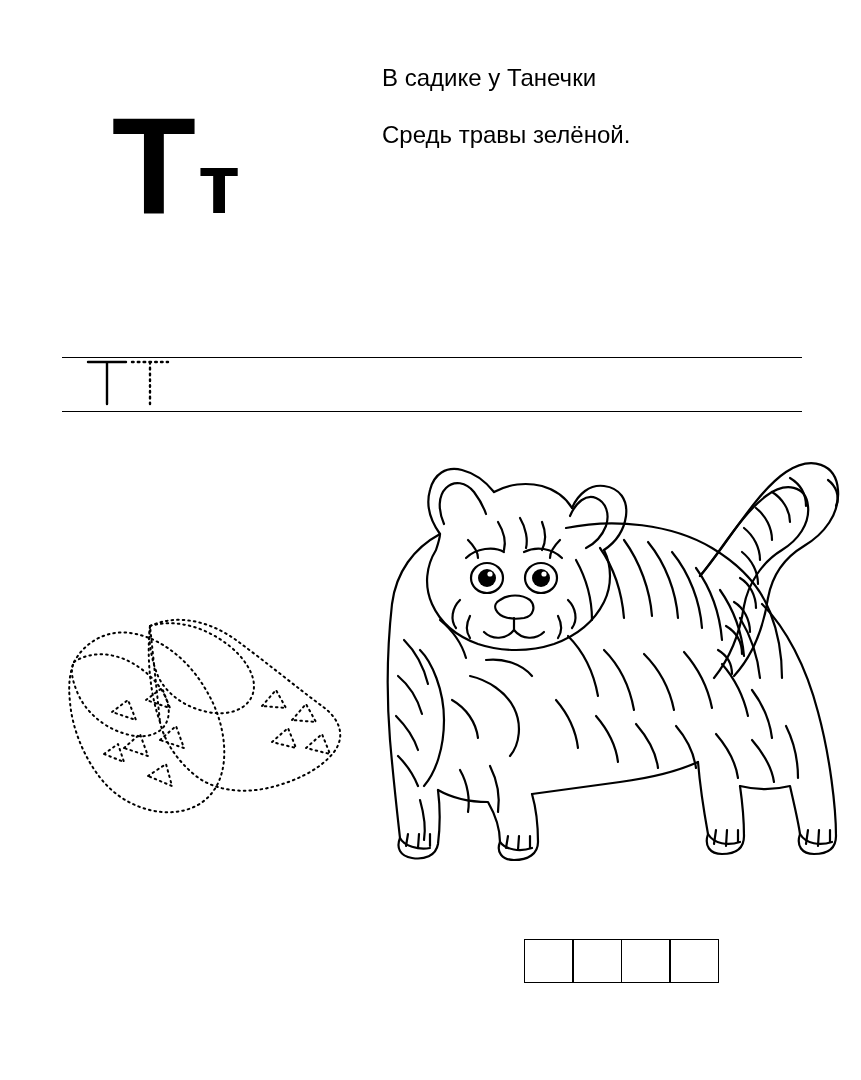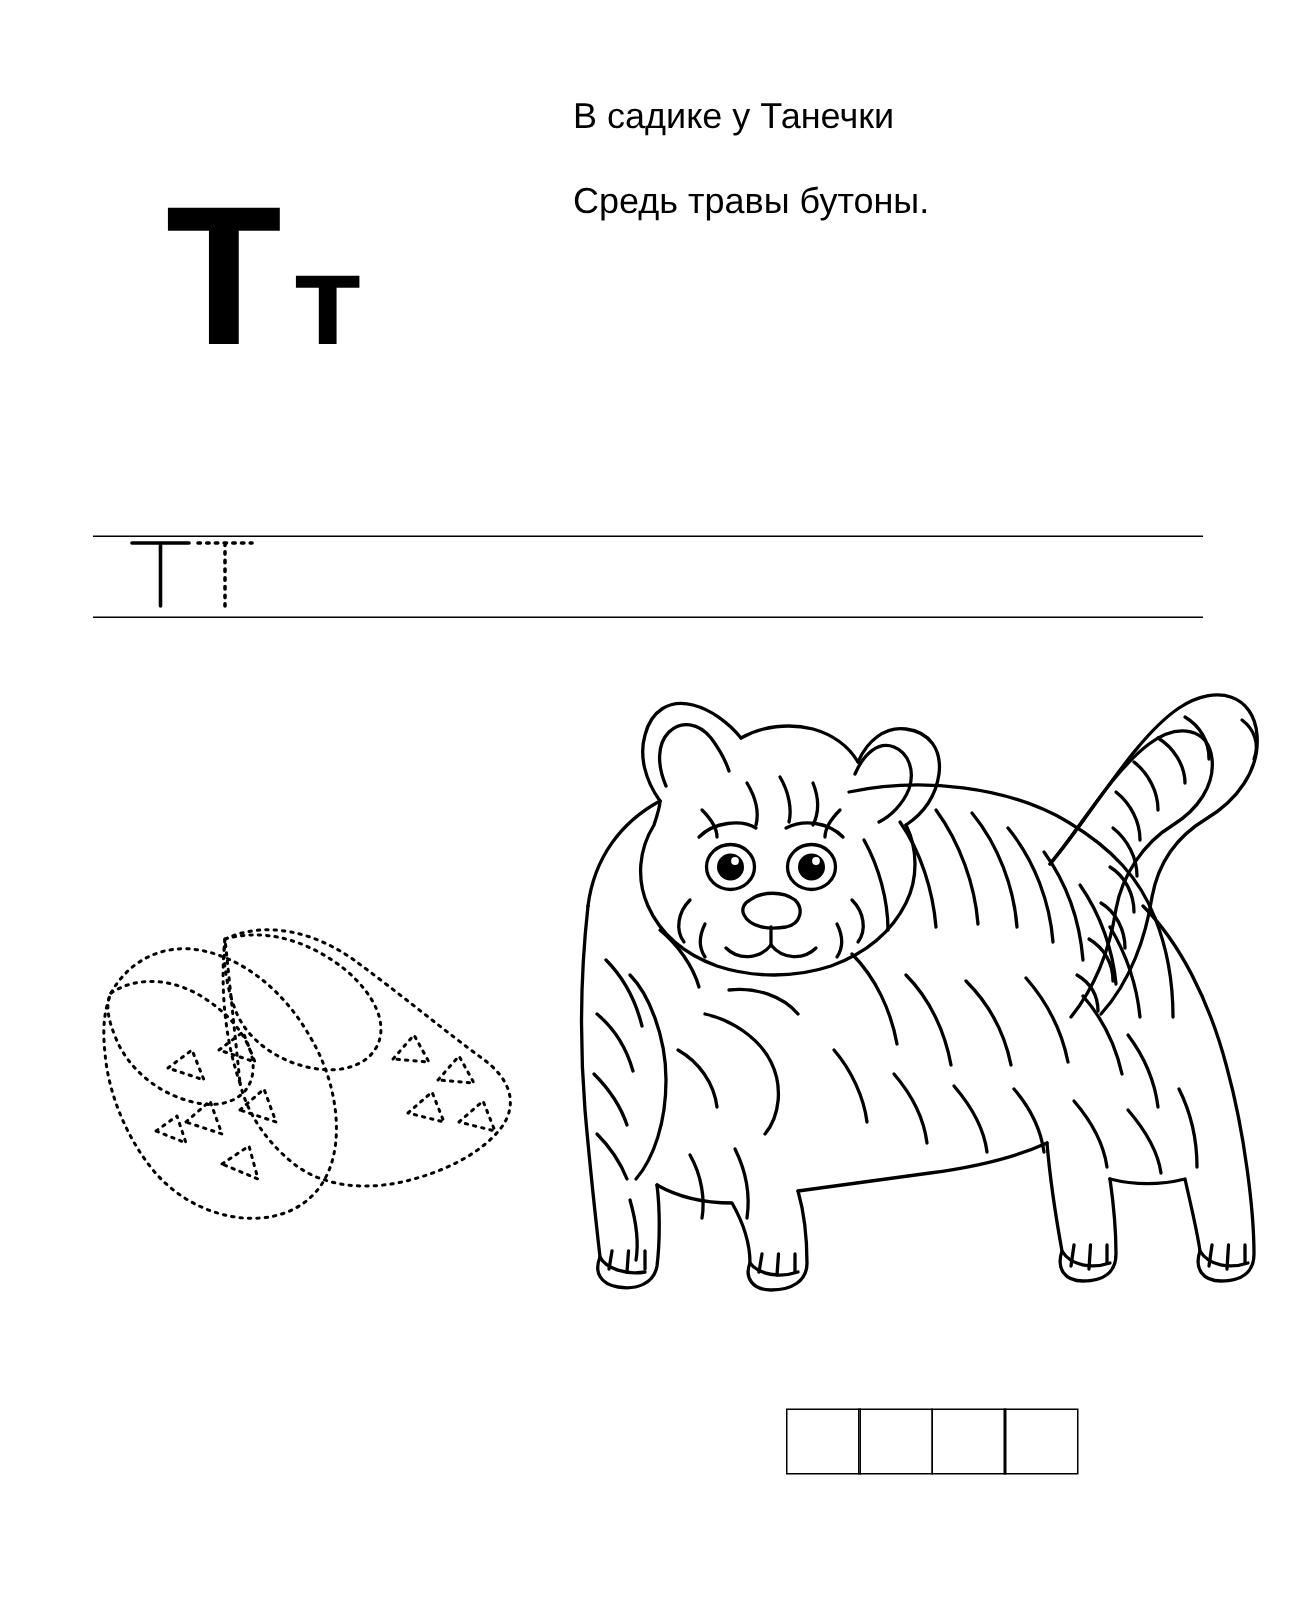--- a/index.html
+++ b/index.html
@@ -22,27 +22,26 @@
 
   
   .letter-block {
     position: absolute;
     left: 62px;
     top: 96px;
     width: 230px;
     text-align: center;
   }
   .letter-pair {
-    font-family: Liberation Mono, monospace;
+    font-family: Liberation Sans, sans-serif;
     font-weight: bold;
     font-size: 138px;
     line-height: 1;
     letter-spacing: 2px;
     white-space: nowrap;
-    margin-top: 28px;
   }
   .letter-pair .small {
     font-size: 86px;
     vertical-align: baseline;
   }
 
   .poem {
     position: absolute;
     left: 382px;
     top: 66px;
@@ -104,21 +103,21 @@
 <body>
 
 <div class="page">
 
   <div class="letter-block">
     <div class="letter-pair"><span>Т</span><span class="small">т</span></div>
   </div>
 
   <div class="poem">
     <div class="poem-line">В садике у Танечки</div>
-    <div class="poem-line">Средь травы бутоны.</div>
+    <div class="poem-line">Средь травы зелёной.</div>
   </div>
 
   <div class="rule-band">
     <div class="rule-line rule-top"></div>
     <div class="rule-line rule-bottom"></div>
   </div>
 
   <svg class="art" viewBox="0 0 861 1080" xmlns="http://www.w3.org/2000/svg">
     <g fill="none" stroke="#000" stroke-width="2" stroke-linecap="round" stroke-linejoin="round">
 

